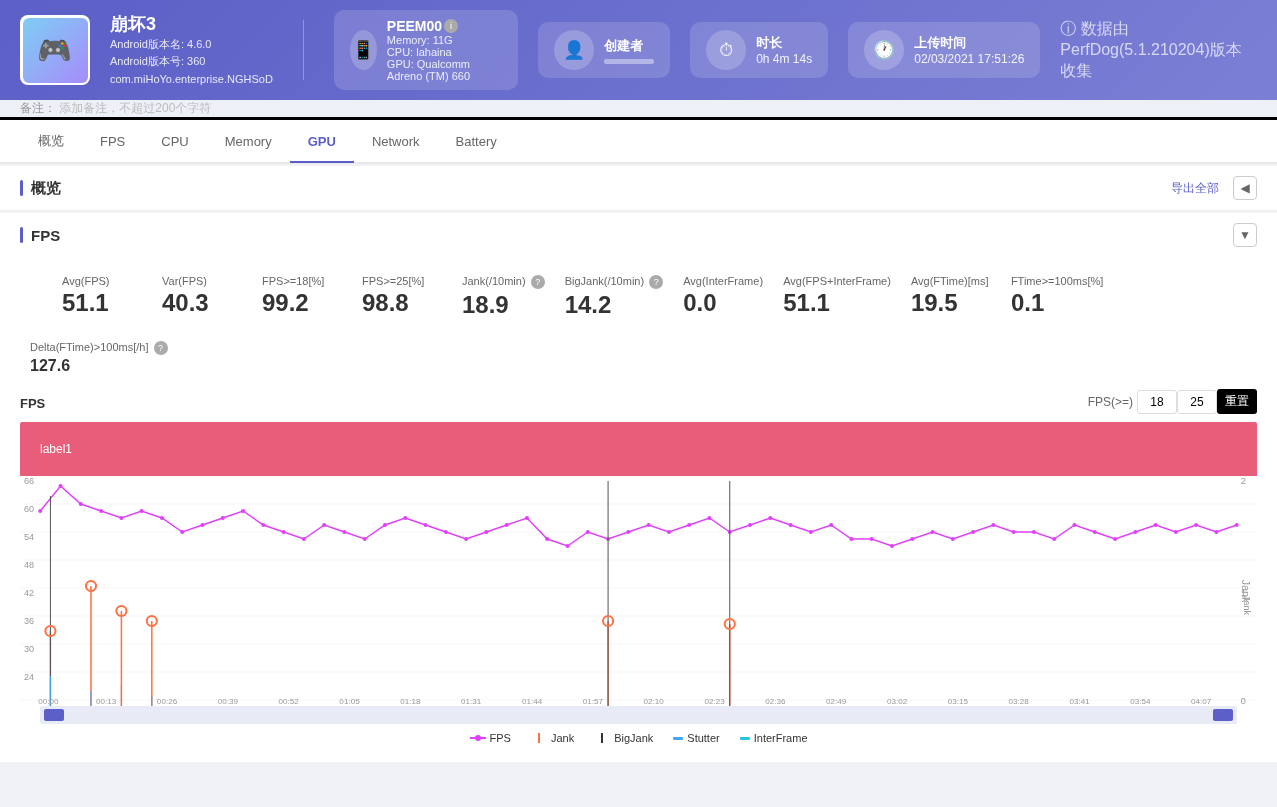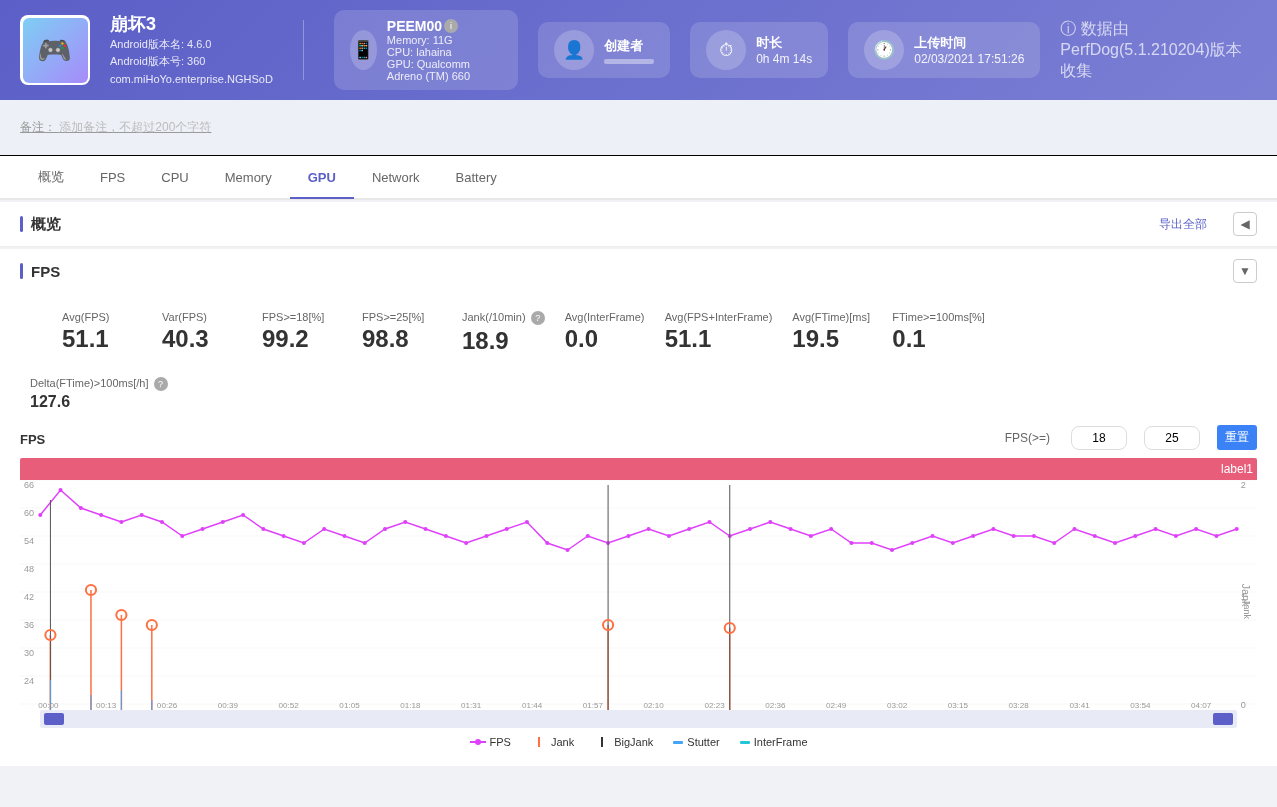--- a/index.html
+++ b/index.html
@@ -16,21 +16,21 @@
     .stat-card { background: rgba(255,255,255,0.15); border-radius: 10px; display: flex; align-items: center; gap: 10px; padding: 8px 16px; color: #fff; flex: 0 0 auto; }
     .stat-icon { width: 40px; height: 40px; border-radius: 50%; background: rgba(255,255,255,0.2); display: flex; align-items: center; justify-content: center; font-size: 18px; }
     .stat-label { font-size: 13px; font-weight: bold; }
     .stat-value { font-size: 12px; opacity: 0.9; }
     .device-card { background: rgba(255,255,255,0.15); border-radius: 10px; display: flex; align-items: center; gap: 10px; padding: 8px 16px; color: #fff; }
     .device-label { font-size: 14px; font-weight: bold; }
     .device-sub { font-size: 11px; opacity: 0.85; }
     .header-right { margin-left: auto; color: rgba(255,255,255,0.7); font-size: 16px; }
 
     
-    .note-bar { background: #eef0f8; padding: 19px 20px; color: #999; font-size: 12px; border-bottom: 1px solid #000000; text-decoration: underline; }
+    .note-bar { background: #eef0f8; padding: 0 20px; color: #999; font-size: 12px; border-bottom: 3px solid #000000; }
 
     
     .nav-tabs { background: #fff; display: flex; align-items: center; padding: 0 20px; border-bottom: 2px solid #e8e8e8; gap: 0; }
     .nav-tab { padding: 12px 18px; cursor: pointer; font-size: 13px; color: #666; border-bottom: 2px solid transparent; margin-bottom: -2px; }
     .nav-tab.active { color: #5b5fc7; border-bottom-color: #5b5fc7; font-weight: bold; }
     .section-header { display: flex; align-items: center; justify-content: space-between; padding: 10px 20px; border-bottom: 1px solid #eee; }
     .section-title { font-size: 15px; font-weight: bold; color: #333; display: flex; align-items: center; gap: 8px; }
     .section-title::before { content: ''; display: inline-block; width: 3px; height: 16px; background: #5b5fc7; border-radius: 2px; }
     .export-link { color: #5b5fc7; font-size: 12px; cursor: pointer; text-decoration: none; }
     .collapse-btn { width: 24px; height: 24px; border: 1px solid #ccc; border-radius: 4px; display: flex; align-items: center; justify-content: center; cursor: pointer; font-size: 12px; color: #666; margin-left: 8px; }
@@ -47,25 +47,25 @@
     .stat-name { font-size: 11px; color: #666; white-space: nowrap; }
     .stat-num { font-size: 24px; font-weight: bold; color: #333; margin-top: 2px; }
 
     
     .delta-item { padding: 4px 30px; }
     .delta-label { font-size: 11px; color: #666; }
     .delta-value { font-size: 16px; font-weight: bold; color: #333; margin-top: 2px; }
 
     
     .chart-container { padding: 10px 20px; position: relative; }
-    .chart-controls { display: flex; align-items: center; justify-content: flex-end; gap: 17px; margin-bottom: 4px; font-size: 12px; }
+    .chart-controls { display: flex; align-items: center; justify-content: flex-end; gap: 0; margin-bottom: 4px; font-size: 12px; }
     .fps-label { color: #666; margin-right: 4px; }
-    .fps-input { width: 56px; height: 24px; border: 1px solid #ddd; border-radius: 8px; text-align: center; font-size: 12px; padding: 10px; }
-    .chart-btn { background: #3b82f6; color: #fff; border: none; padding: 4px 8px; border-radius: 3px; font-size: 12px; cursor: pointer; }
-    .chart-label-banner { background: #e85d7a; color: #fff; text-align: right; padding: 4px; font-size: 12px; border-radius: 2px 2px 0 0; }
+    .fps-input { width: 40px; height: 24px; border: 1px solid #ddd; border-radius: 3px; text-align: center; font-size: 12px; padding: 10px; }
+    .chart-btn { background: #000000; color: #fff; border: none; padding: 4px 8px; border-radius: 3px; font-size: 12px; cursor: pointer; }
+    .chart-label-banner { background: #e85d7a; color: #fff; text-align: left; padding: 20px; font-size: 12px; border-radius: 2px 2px 0 0; }
 
     svg.chart { width: 100%; height: 100%; }
 
     
     .scroll-bar-area { height: 18px; background: #e8eaf6; margin: 0 20px; border-radius: 2px; display: flex; align-items: center; padding: 0 4px; }
     .scroll-handle { width: 20px; height: 12px; background: #5b5fc7; border-radius: 2px; }
 
     
     .chart-legend { display: flex; justify-content: center; gap: 20px; padding: 8px 0; font-size: 11px; }
     .legend-item { display: flex; align-items: center; gap: 4px; }
@@ -141,21 +141,21 @@
   <div class="nav-tab">FPS</div>
   <div class="nav-tab">CPU</div>
   <div class="nav-tab">Memory</div>
   <div class="nav-tab active">GPU</div>
   <div class="nav-tab">Network</div>
   <div class="nav-tab">Battery</div>
 </div>
 
 <div class="section-header" style="background:#fff; margin-top:2px;">
   <div class="section-title">概览</div>
-  <div style="display:flex;align-items:center;gap:18px;">
+  <div style="display:flex;align-items:center;gap:6px;">
     <a class="export-link">导出全部</a>
     <div class="collapse-btn">◀</div>
   </div>
 </div>
 
 <div class="fps-section" style="margin-top:2px;">
   <div class="fps-header">
     <div class="fps-title">FPS</div>
     <div class="collapse-btn">▼</div>
   </div>
@@ -173,20 +173,24 @@
       <div class="stat-name">FPS&gt;=18[%]</div>
       <div class="stat-num">99.2</div>
     </div>
     <div class="stat-item">
       <div class="stat-name">FPS&gt;=25[%]</div>
       <div class="stat-num">98.8</div>
     </div>
     <div class="stat-item">
       <div class="stat-name">Jank(/10min) <span class="info-icon">?</span></div>
       <div class="stat-num">18.9</div>
+    </div>
+    <div class="stat-item">
+      <div class="stat-name">BigJank(/10min) <span class="info-icon">?</span></div>
+      <div class="stat-num">14.2</div>
     </div>
     <div class="stat-item">
       <div class="stat-name">Avg(InterFrame)</div>
       <div class="stat-num">0.0</div>
     </div>
     <div class="stat-item">
       <div class="stat-name">Avg(FPS+InterFrame)</div>
       <div class="stat-num">51.1</div>
     </div>
     <div class="stat-item">

